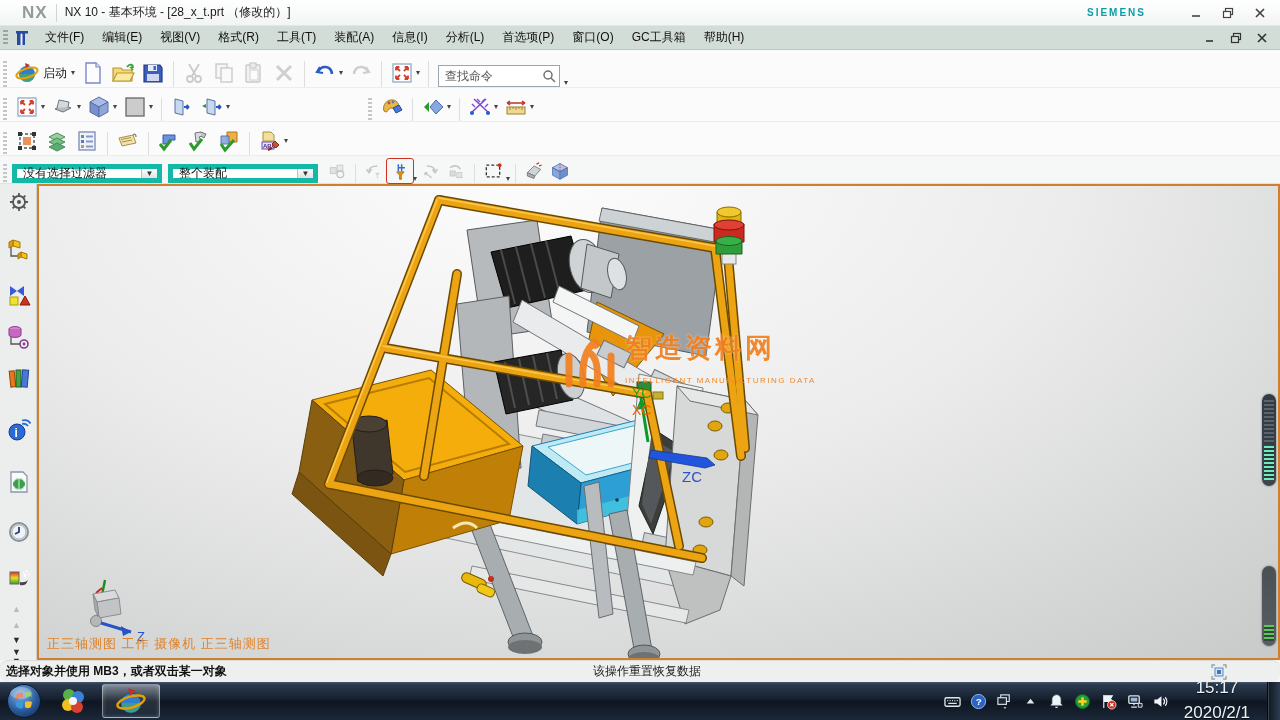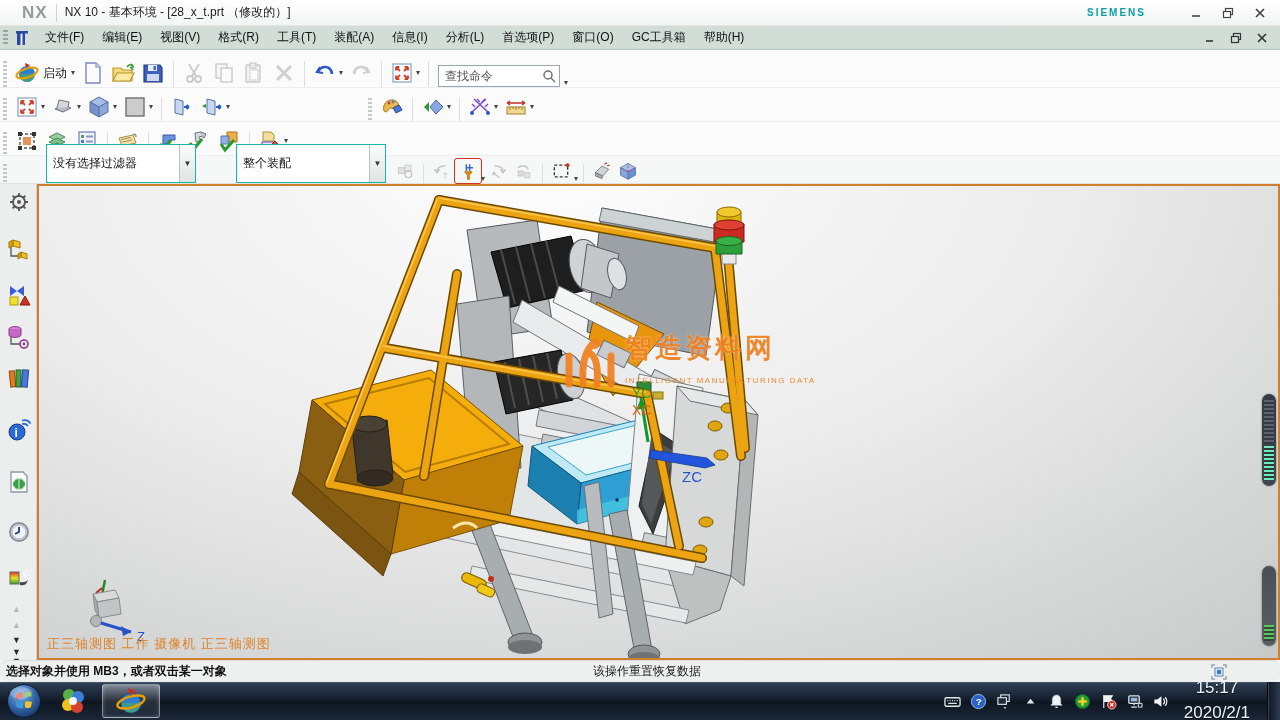--- a/index.html
+++ b/index.html
@@ -36,21 +36,21 @@
   .tbtn { display:flex; align-items:center; gap:2px; padding:2px 3px; border-radius:2px; }
   .tbtn svg { width:24px; height:24px; }
   .tbtn.sm svg { width:20px; height:20px; }
   .tbtn.gray svg { opacity:.45; filter:grayscale(1); }
   .dd { font-size:8px; color:#444; line-height:1; }
   .start-label { font-size:12px; color:#111; margin:0 2px; }
   .findbox { position:relative; margin-left:4px; }
   .findbox input { width:122px; height:22px; border:1px solid #9aa7b2; padding:0 22px 0 6px; font-size:12px; font-family:inherit; color:#333; background:#fff; }
   .findbox input::placeholder { color:#555; }
   .findbox .mag { position:absolute; right:4px; top:4px; width:14px; height:14px; }
-  .combo { height:39px; background:#fff; border:1px solid #14b8a6; display:flex; align-items:center; margin-right:6px;margin-left:34px; }
+  .combo { height:19px; background:#fff; border:5px solid #14b8a6; display:flex; align-items:center; margin-right:6px; }
   .combo .val { flex:1; padding:0 6px; color:#111; white-space:nowrap; overflow:hidden; }
   .combo .arr { width:16px; height:100%; background:linear-gradient(#fdfdfd,#dfe3e1); border-left:1px solid #b9c2bd; display:flex; align-items:center; justify-content:center; font-size:8px; color:#333; }
   .red-outline { outline:1px solid #d03020; }
 
   
   .main { position:absolute; left:0; top:184px; width:1280px; height:476px; background:#e9ebea; }
   .sidebar { position:absolute; left:0; top:0; width:37px; height:476px; background:#eceeed; border-right:1px solid #cdd1cf; }
   .sb-ic { position:absolute; left:7px; width:24px; height:24px; }
   .sb-arrow { position:absolute; left:12px; font-size:9px; color:#2a2a2a; line-height:1; }
   .sb-arrow.dis { color:#b7bab8; }

